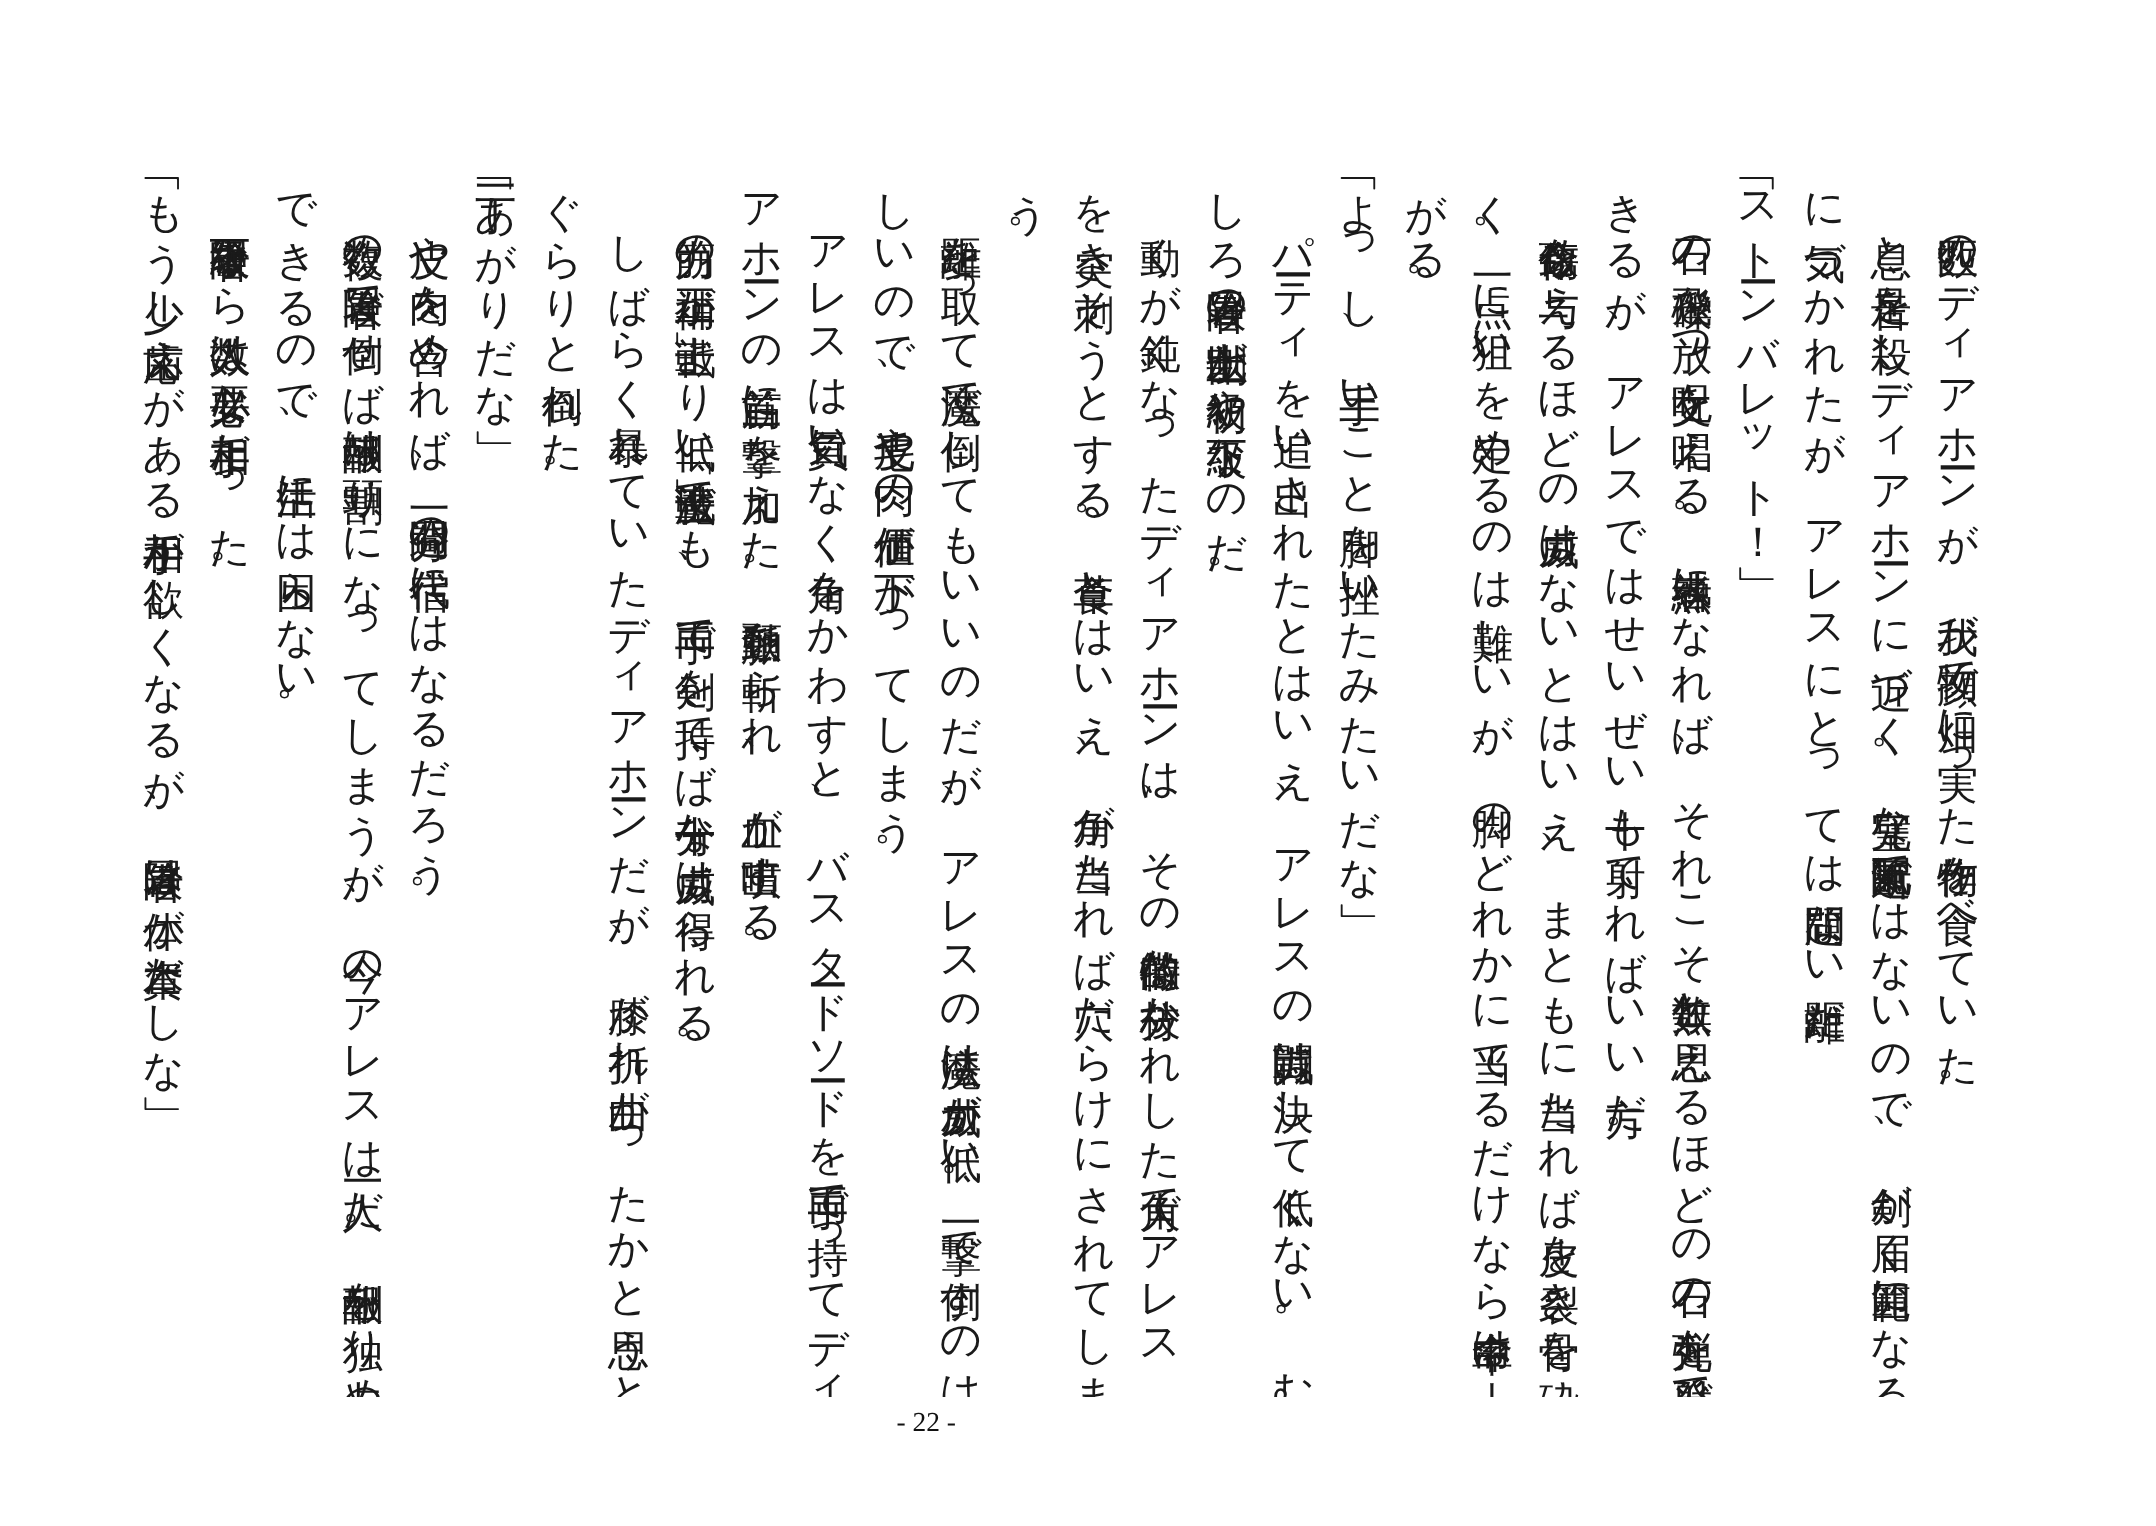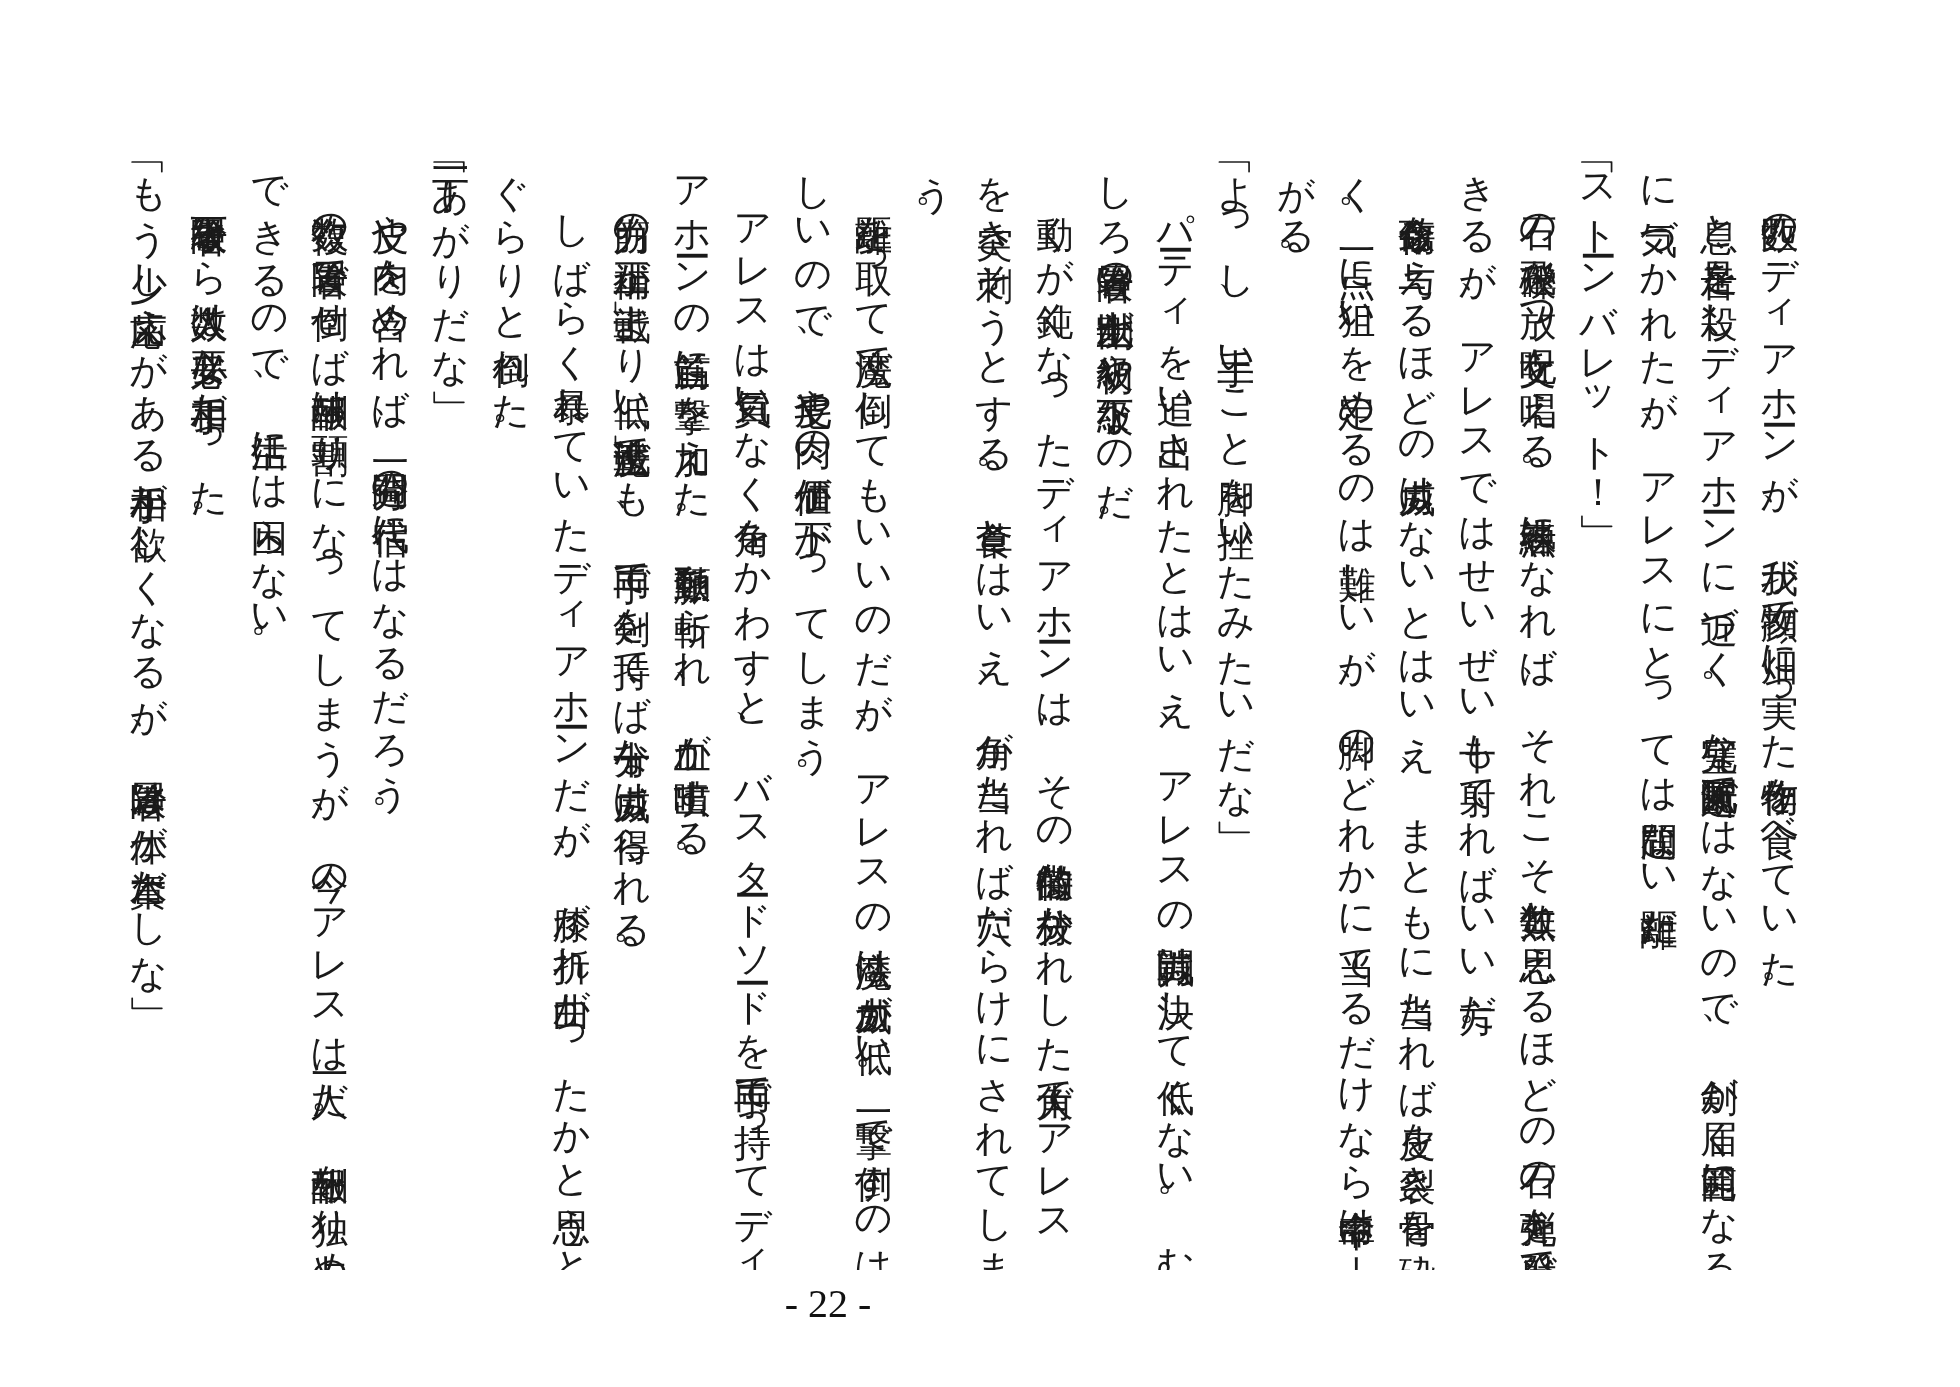--- a/index.html
+++ b/index.html
@@ -40,25 +40,25 @@
     margin: 0;
     padding: 0;
     display: block;
     white-space: normal;
     word-break: break-all;
     line-break: strict;
   }
   .page-number {
     position: absolute;
     top: 1280px;
-    left: 0;
+    left: 14px;
     width: 1656px;
     text-align: center;
     font-family: "Liberation Serif", "DejaVu Serif", serif;
-    font-size: 40px;
+    font-size: 25px;
     color: #111;
   }
 </style>
 </head>
 <body>
 
 <div class="page">
   <div class="body-text">
     <p class="para">　数匹のディアホーンが、我が物顔で畑に実った作物を食べていた。</p>
     <p class="para">　息と足音を殺しディアホーンに近づく。完璧な気配遮断ではないので、剣が届く範囲になる前に気づかれたが、アレスにとっては問題ない距離だ。</p>

